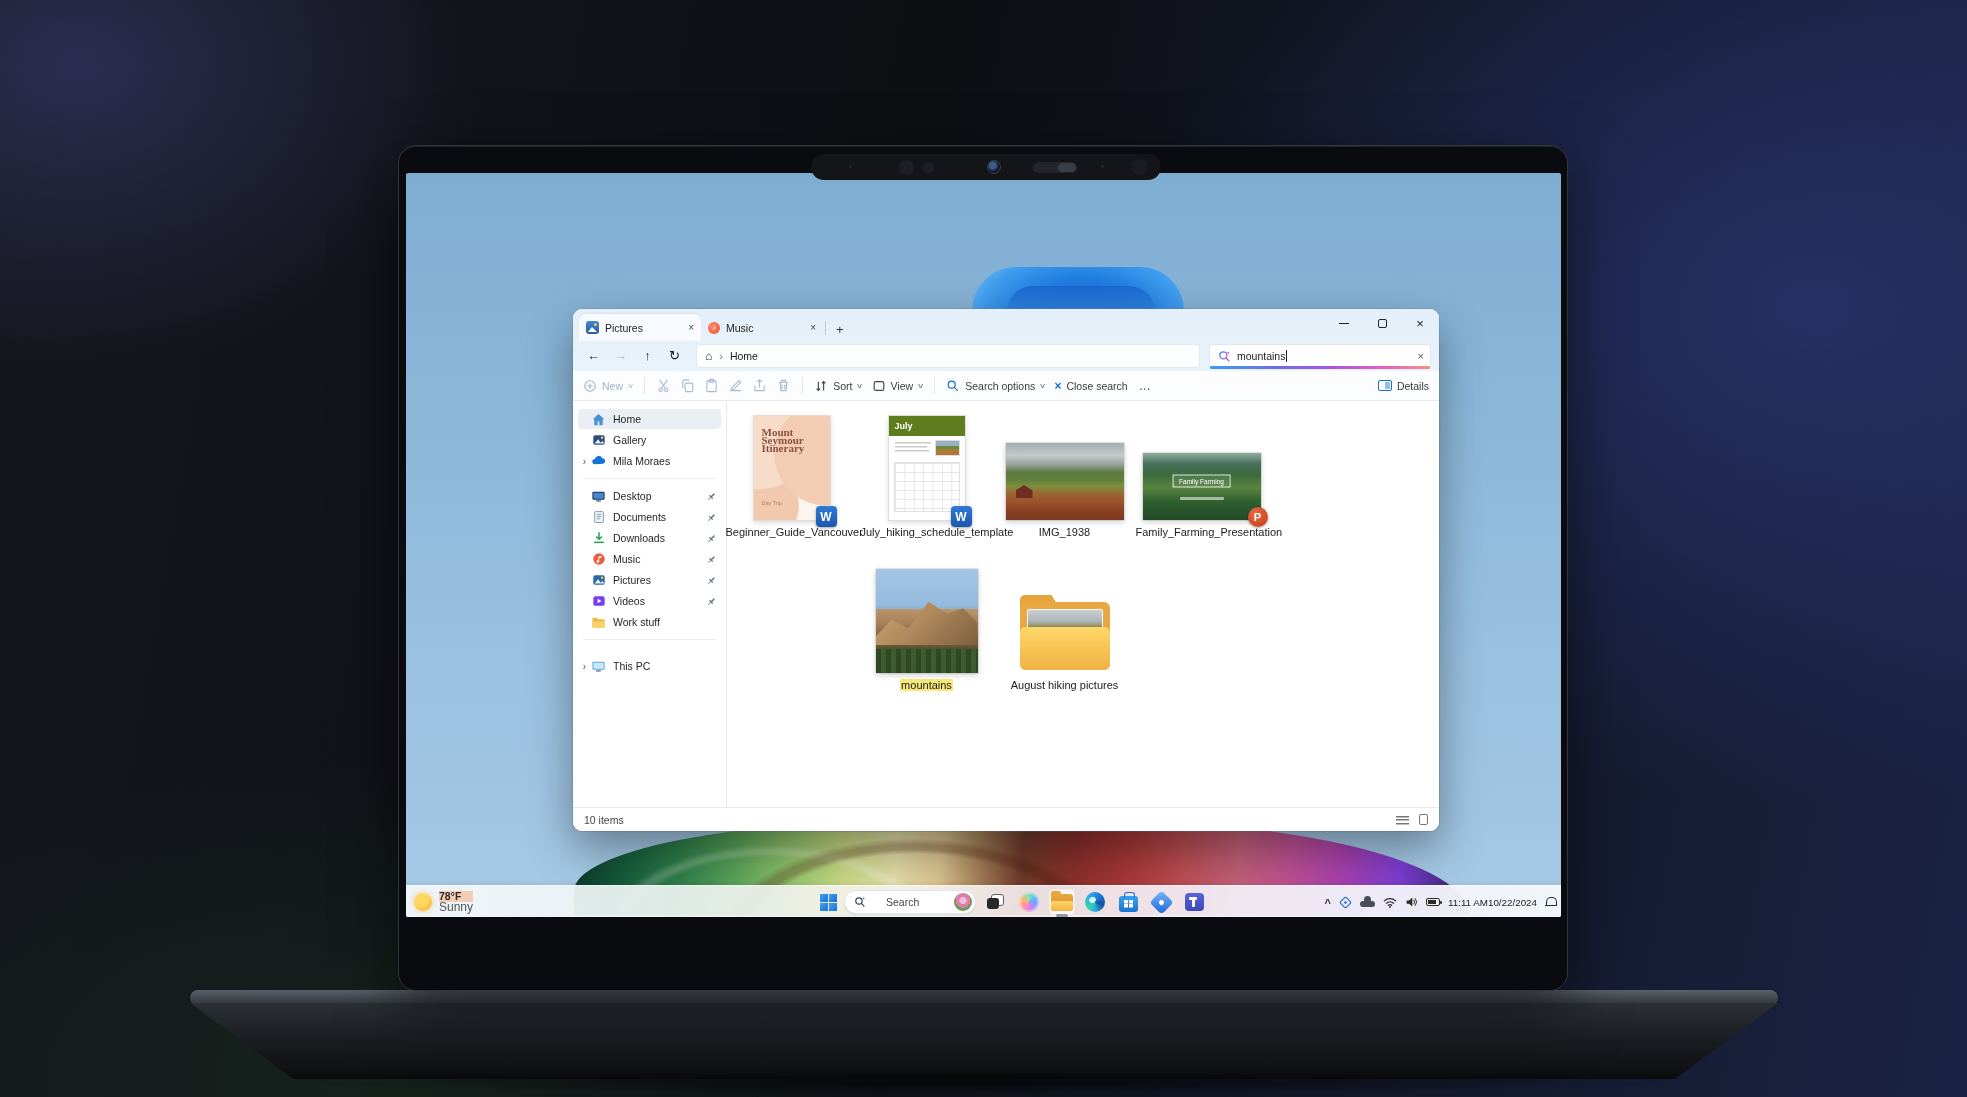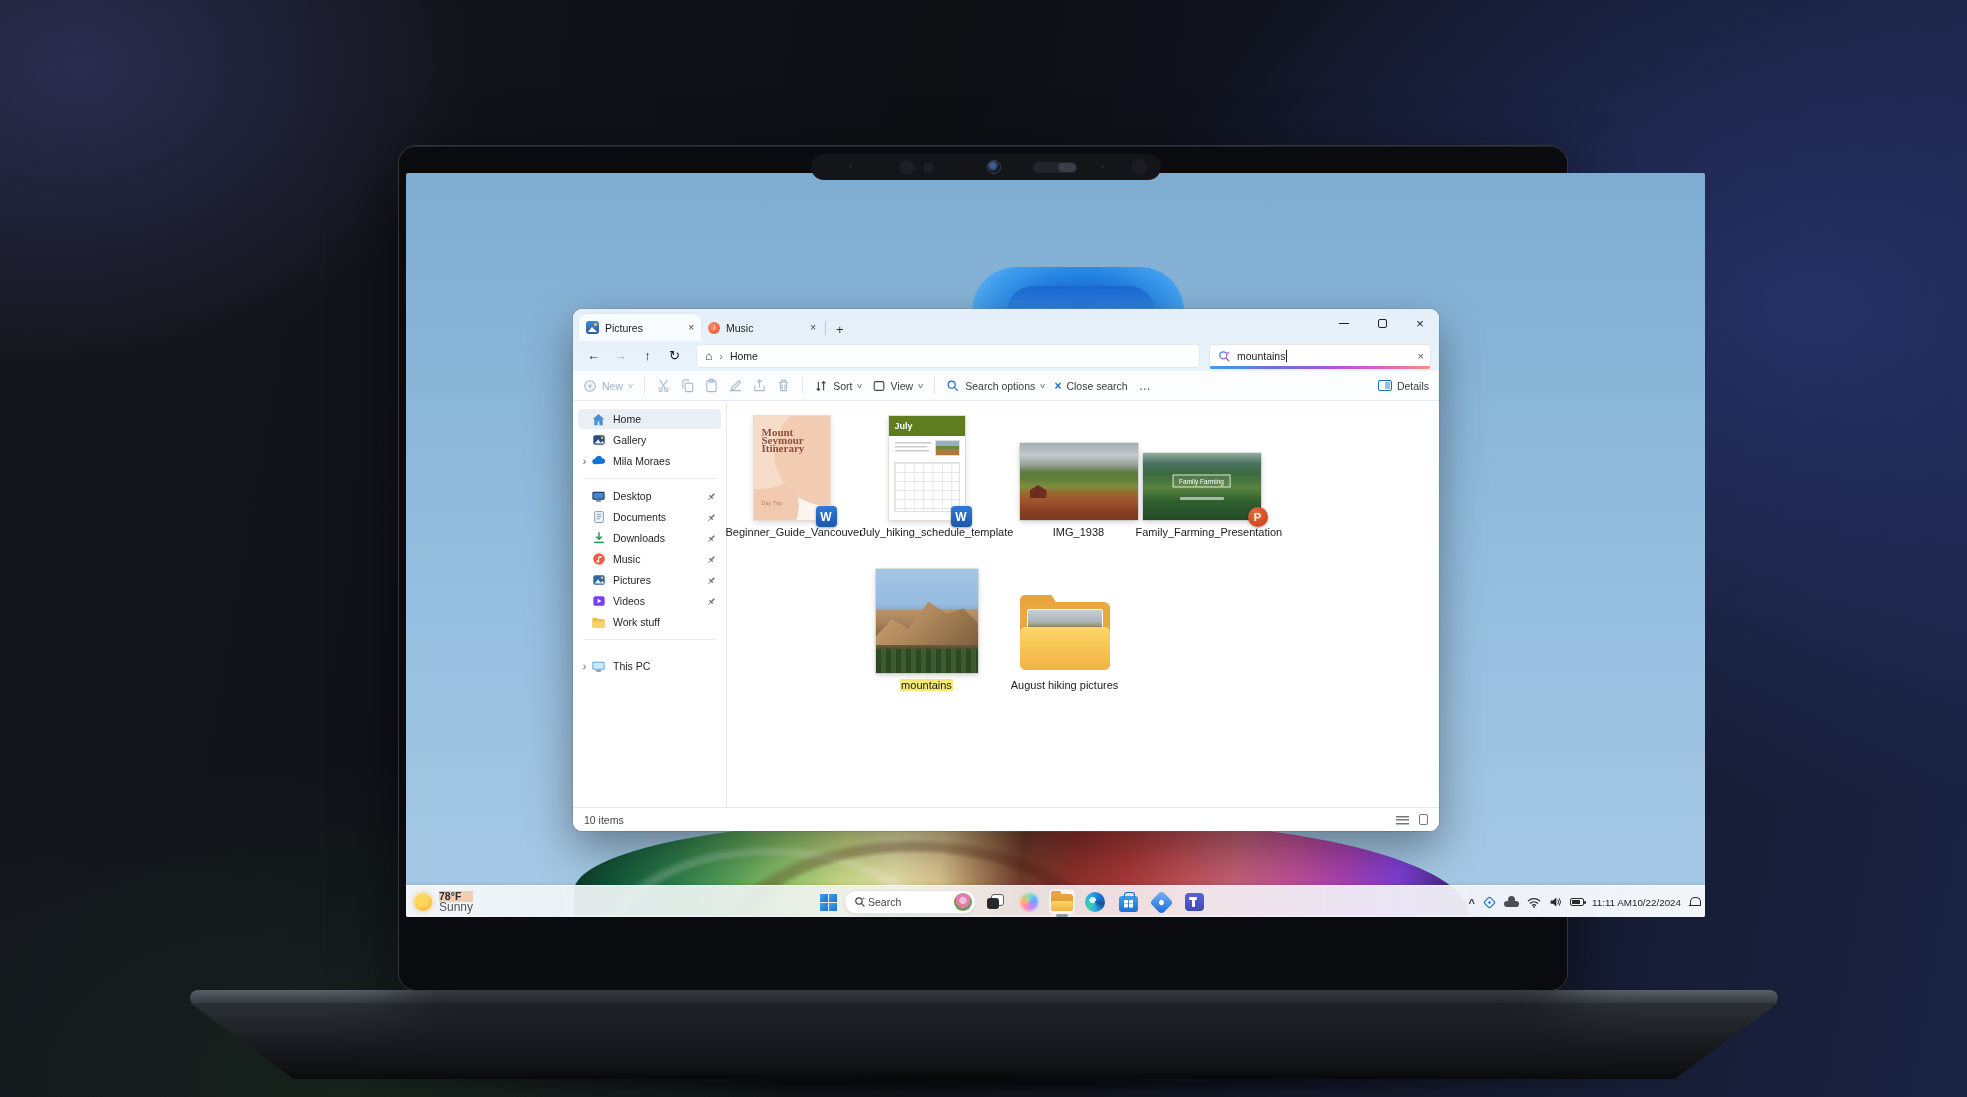--- a/index.html
+++ b/index.html
@@ -23,21 +23,21 @@
     background:#0a0b0e;border:1px solid #31353c;
     box-shadow:inset 0 1px 0 rgba(255,255,255,.10), 0 20px 60px rgba(0,0,0,.55);}
   .camera{position:absolute;left:412px;top:8px;width:350px;height:26px;border-radius:13px;background:#141519;z-index:30;}
   .cam-dot{position:absolute;border-radius:50%;background:#26282e;}
   .cam-lens{position:absolute;left:176px;top:6px;width:14px;height:14px;border-radius:50%;
     background:radial-gradient(circle at 40% 38%, #3b5d8e 0 28%, #10131c 60%, #2a2f3c 100%);border:1px solid #3a4050;}
   .cam-slider{position:absolute;left:222px;top:8px;width:44px;height:11px;border-radius:6px;background:#23252b;}
   .cam-slider::after{content:"";position:absolute;right:1px;top:1px;width:18px;height:9px;border-radius:5px;background:#3a3e46;}
 
   
-  .screen{position:absolute;left:7px;top:27px;width:1299px;height:744px;overflow:hidden;border-radius:2px;
+  .screen{position:absolute;left:7px;top:27px;width:1155px;height:744px;overflow:hidden;border-radius:2px;
     background:linear-gradient(180deg,#7fadd2 0%,#8ab6d8 30%,#98c0e0 62%,#a6c9e5 100%);}
   .bloom-dome{position:absolute;left:566px;top:94px;width:212px;height:44px;border-radius:106px 106px 0 0;
     background:radial-gradient(150px 95px at 52% 108%, #1458c2 0%, #2280e0 40%, #3f9dee 66%, #6fbdf4 88%, #8ecbf6 100%);}
   .bloom-dome2{position:absolute;left:601px;top:113px;width:148px;height:26px;border-radius:74px 74px 0 0;
     background:linear-gradient(180deg,#1b66d2 0%,#2f86e2 100%);opacity:.9;}
   .bloom-bottom{position:absolute;left:168px;top:646px;width:895px;height:96px;
     border-radius:48% 52% 0 0 / 90% 120% 0 0;
     background:
       radial-gradient(300px 160px at 38% 130%, transparent 56%, rgba(70,25,12,.28) 59% 62%, transparent 66%),
       radial-gradient(260px 140px at 22% 120%, transparent 55%, rgba(255,255,255,.18) 58% 60%, transparent 64%),
@@ -48,21 +48,21 @@
     background:linear-gradient(90deg,rgba(242,247,251,.97) 0%,rgba(236,244,242,.93) 22%,rgba(244,242,236,.9) 38%,rgba(248,240,242,.9) 55%,rgba(242,240,248,.93) 72%,rgba(244,248,252,.97) 100%);
     border-top:1px solid rgba(255,255,255,.5);box-shadow:0 -1px 4px rgba(0,0,0,.08);}
   .tb-left{position:absolute;left:8px;top:0;height:32px;display:flex;align-items:center;gap:7px;}
   .sun{width:18px;height:18px;border-radius:50%;background:radial-gradient(circle at 38% 32%,#ffd75e 0 40%,#f5a42a 100%);box-shadow:0 0 6px rgba(245,170,50,.6);}
   .wx{display:flex;flex-direction:column;line-height:11px;}
   .wx .t1{font-size:10.5px;font-weight:bold;color:#2b2b2b;}
   .wx .t2{font-size:12px;color:#555;}
   .tb-center{position:absolute;left:414px;top:0;height:32px;display:flex;align-items:center;gap:7px;}
   .winlogo{width:17px;height:17px;display:grid;grid-template-columns:8px 8px;grid-template-rows:8px 8px;gap:1px;}
   .winlogo span{background:linear-gradient(135deg,#3da1f2,#1b6fd4);}
-  .tb-search{width:132px;height:24px;border-radius:12px;background:#fff;border:1px solid #e2e6ea;display:flex;align-items:center;padding:0 3px 0 9px;gap:2px;box-shadow:0 1px 2px rgba(0,0,0,.08);}
+  .tb-search{width:132px;height:24px;border-radius:12px;background:#fff;border:1px solid #e2e6ea;display:flex;align-items:center;padding:0 3px 0 9px;gap:20px;box-shadow:0 1px 2px rgba(0,0,0,.08);}
   .tb-search .txt{font-size:10.5px;color:#444;flex:1;}
   .flower{width:18px;height:18px;border-radius:9px;
     background:radial-gradient(circle at 50% 42%,#f3bcd6 0 26%,#e27cae 27% 52%,#6f9a54 53% 100%);}
   .tb-icon{width:26px;height:26px;border-radius:5px;display:flex;align-items:center;justify-content:center;position:relative;}
   .tb-icon.active{background:rgba(255,255,255,.75);box-shadow:inset 0 0 0 1px rgba(0,0,0,.05);}
   .tb-icon.active::after{content:"";position:absolute;bottom:-2px;left:7px;width:12px;height:3px;border-radius:2px;background:#8a9aa8;}
   .taskview{position:relative;width:18px;height:16px;}
   .taskview i{position:absolute;display:block;}
   .taskview .b{left:4px;top:0;width:13px;height:12px;background:#fff;border:1.6px solid #5a5f66;border-radius:3px;}
   .taskview .f{left:0;top:4px;width:12px;height:11px;background:#26282c;border-radius:3px;}
@@ -571,21 +571,21 @@
                 <div class="t2-head">July</div>
                 <div class="t2-lines"></div>
                 <div class="t2-photo"></div>
                 <div class="t2-cal"></div>
                 <div class="badge-w">W</div>
               </div>
                 </div>
               <div class="lbl">July_hiking_schedule_template</div>
             </div>
 
-            <div class="cell" style="left:283px;top:2px;align-items:center;">
+            <div class="cell" style="left:269px;top:2px;align-items:center;">
               <div class="twrap">
                   <div class="photo t3"></div>
                 </div>
               <div class="lbl">IMG_1938</div>
             </div>
 
             <div class="cell" style="left:406px;top:2px;">
               <div class="twrap">
                   <div class="photo t4">
                 <div class="t4-label">Family Farming</div>

